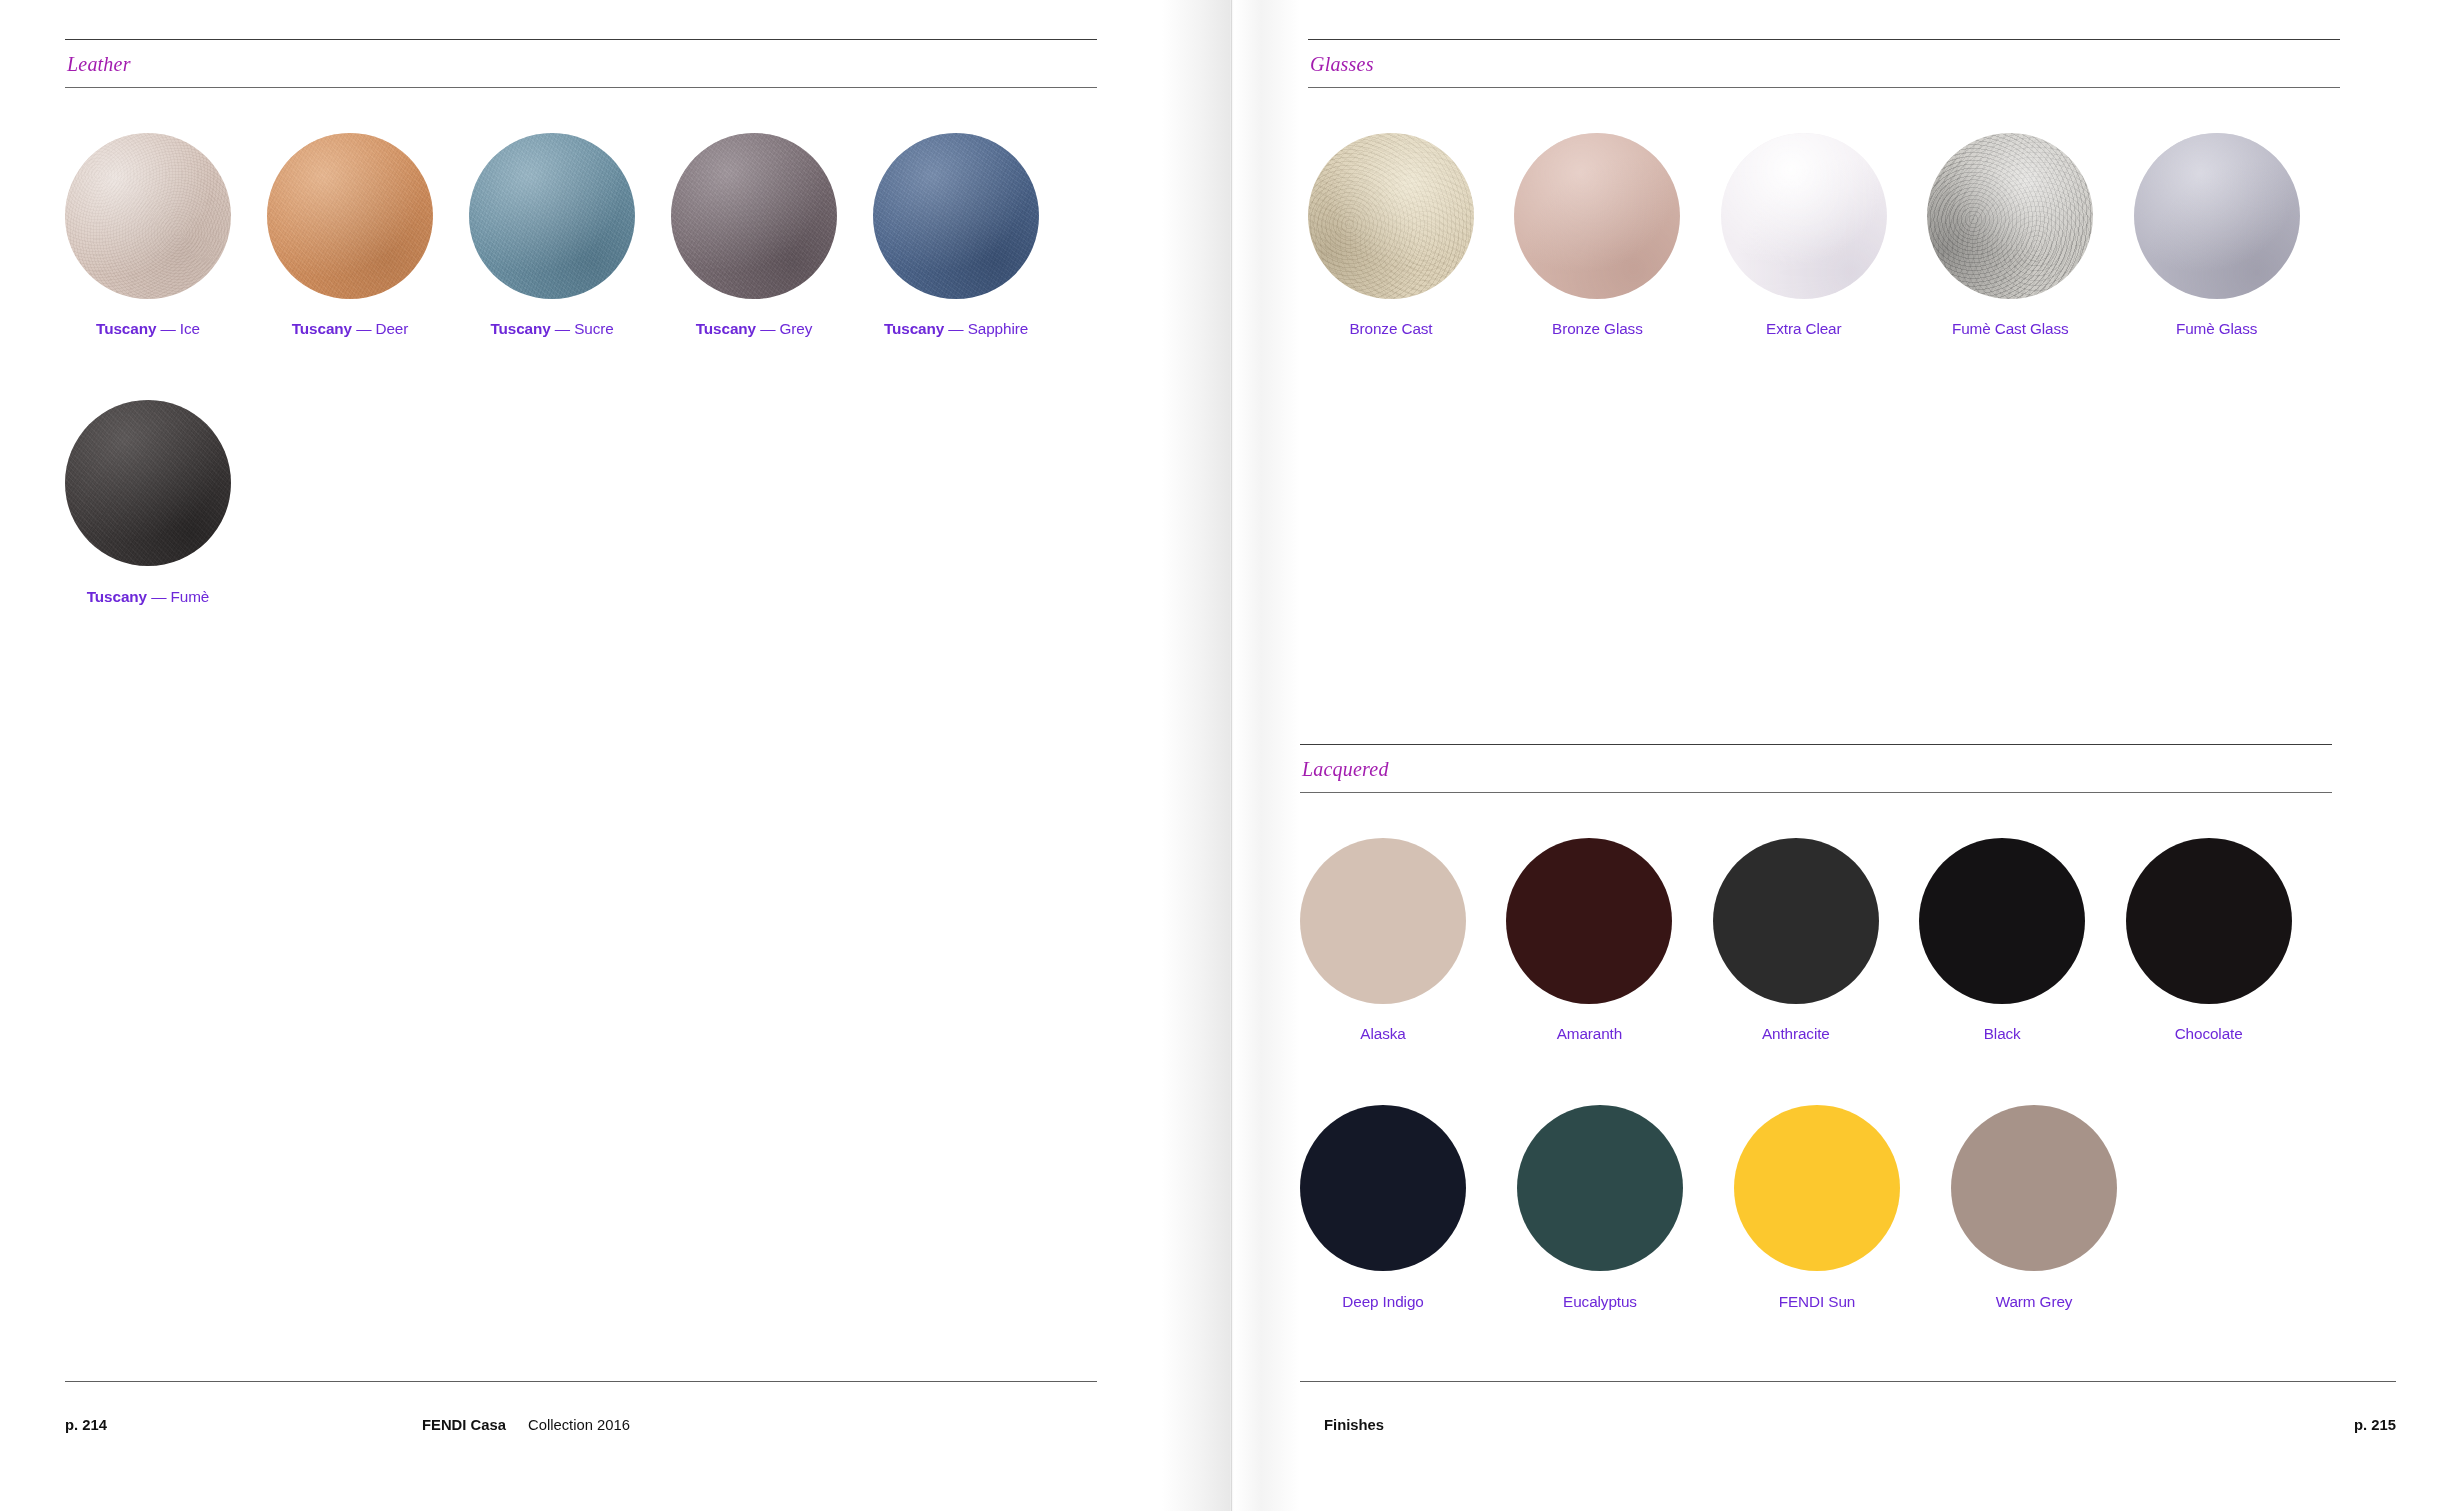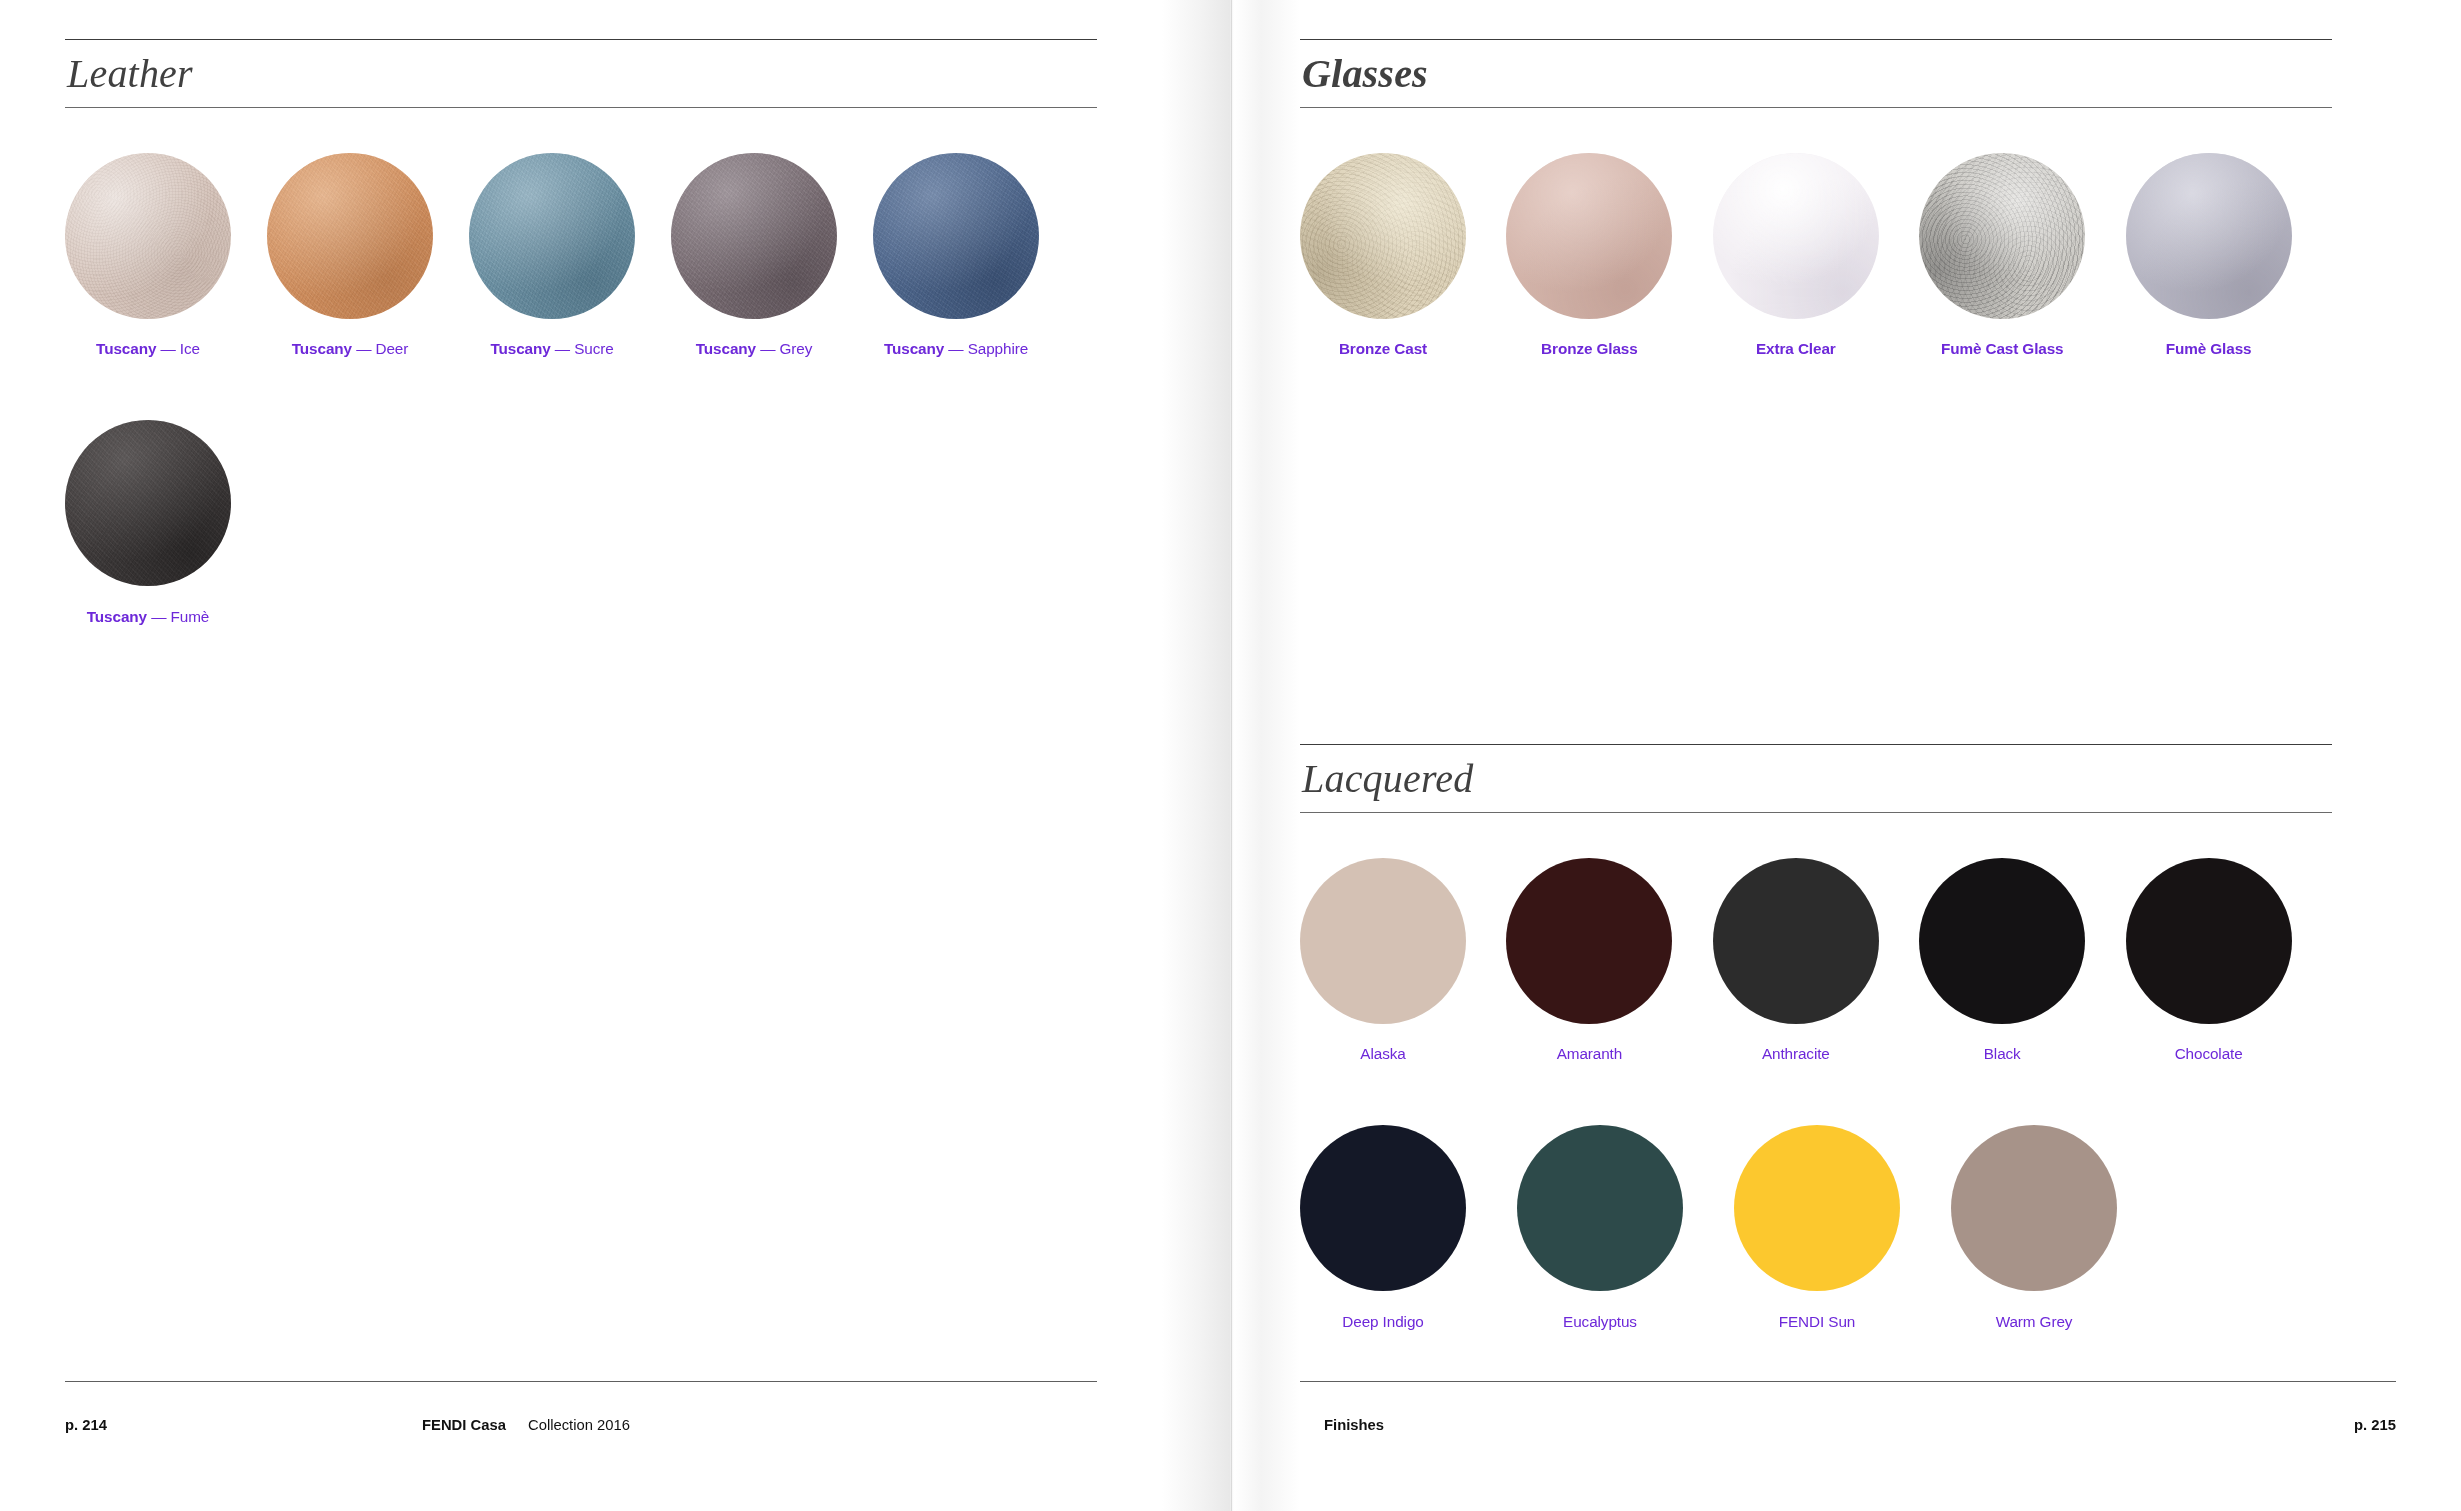--- a/index.html
+++ b/index.html
@@ -61,23 +61,23 @@
   }
   .rule-top {
     border-top: 1.6px solid #3c3c3c;
   }
   .rule-bottom {
     border-top: 1px solid #6a6a6a;
   }
   .section-title {
     font-family: "Liberation Serif", serif;
     font-style: italic;
-    font-size: 40px;
+    font-size: 20px;
     line-height: 1;
-    color: #404040;
+    color: #a21caf;
     padding: 13.8px 0 12.8px 2px;
     letter-spacing: 0.2px;
   }
 
   
   .swatch-rows {
     margin-top: 45px;
   }
   .swatch-row {
     display: flex;
@@ -265,21 +265,21 @@
 
   </div>
 
   <div class="gutter">
     <div class="gutter-shade"></div>
     <div class="gutter-line"></div>
   </div>
 
   <div class="page page-right">
 
-    <div class="section" style="left:0px; top:39px; width:1032px;font-weight:bold;">
+    <div class="section" style="left:8px; top:39px; width:1032px;">
       <div class="section-head">
         <div class="rule-top"></div>
         <div class="section-title">Glasses</div>
         <div class="rule-bottom"></div>
       </div>
 
       <div class="swatch-rows">
         <div class="swatch-row">
 
           <div class="swatch" style="width:217px;">

